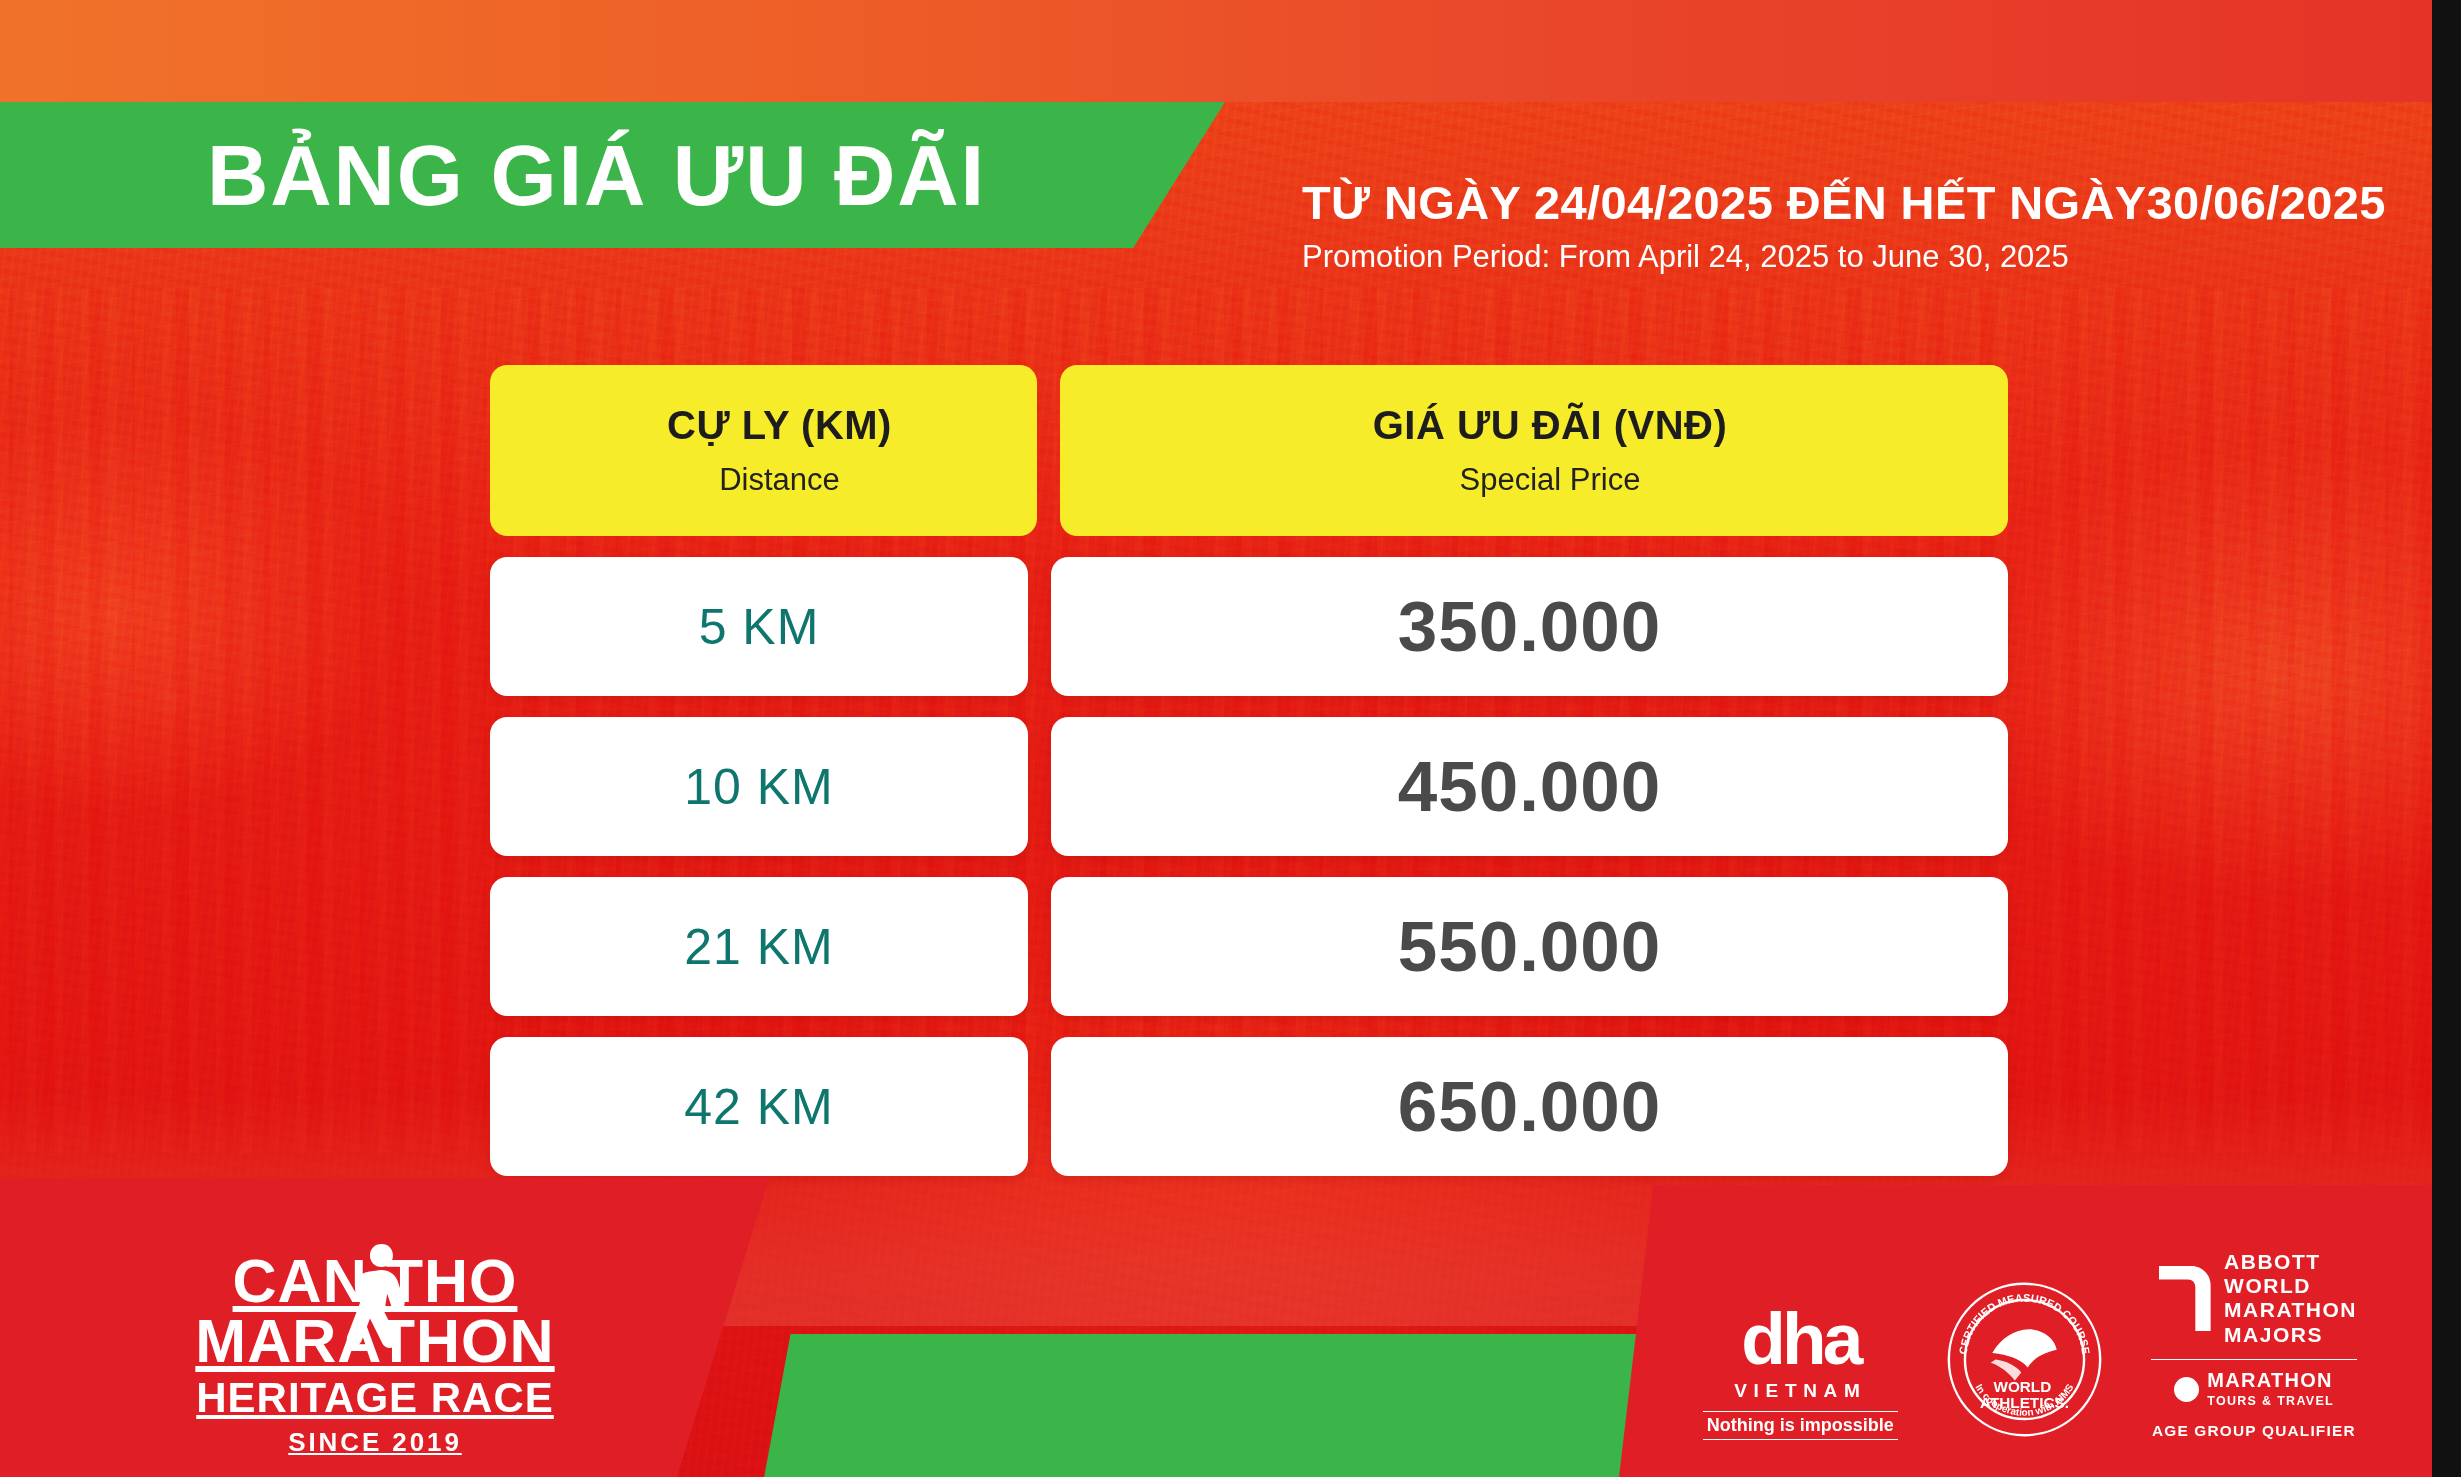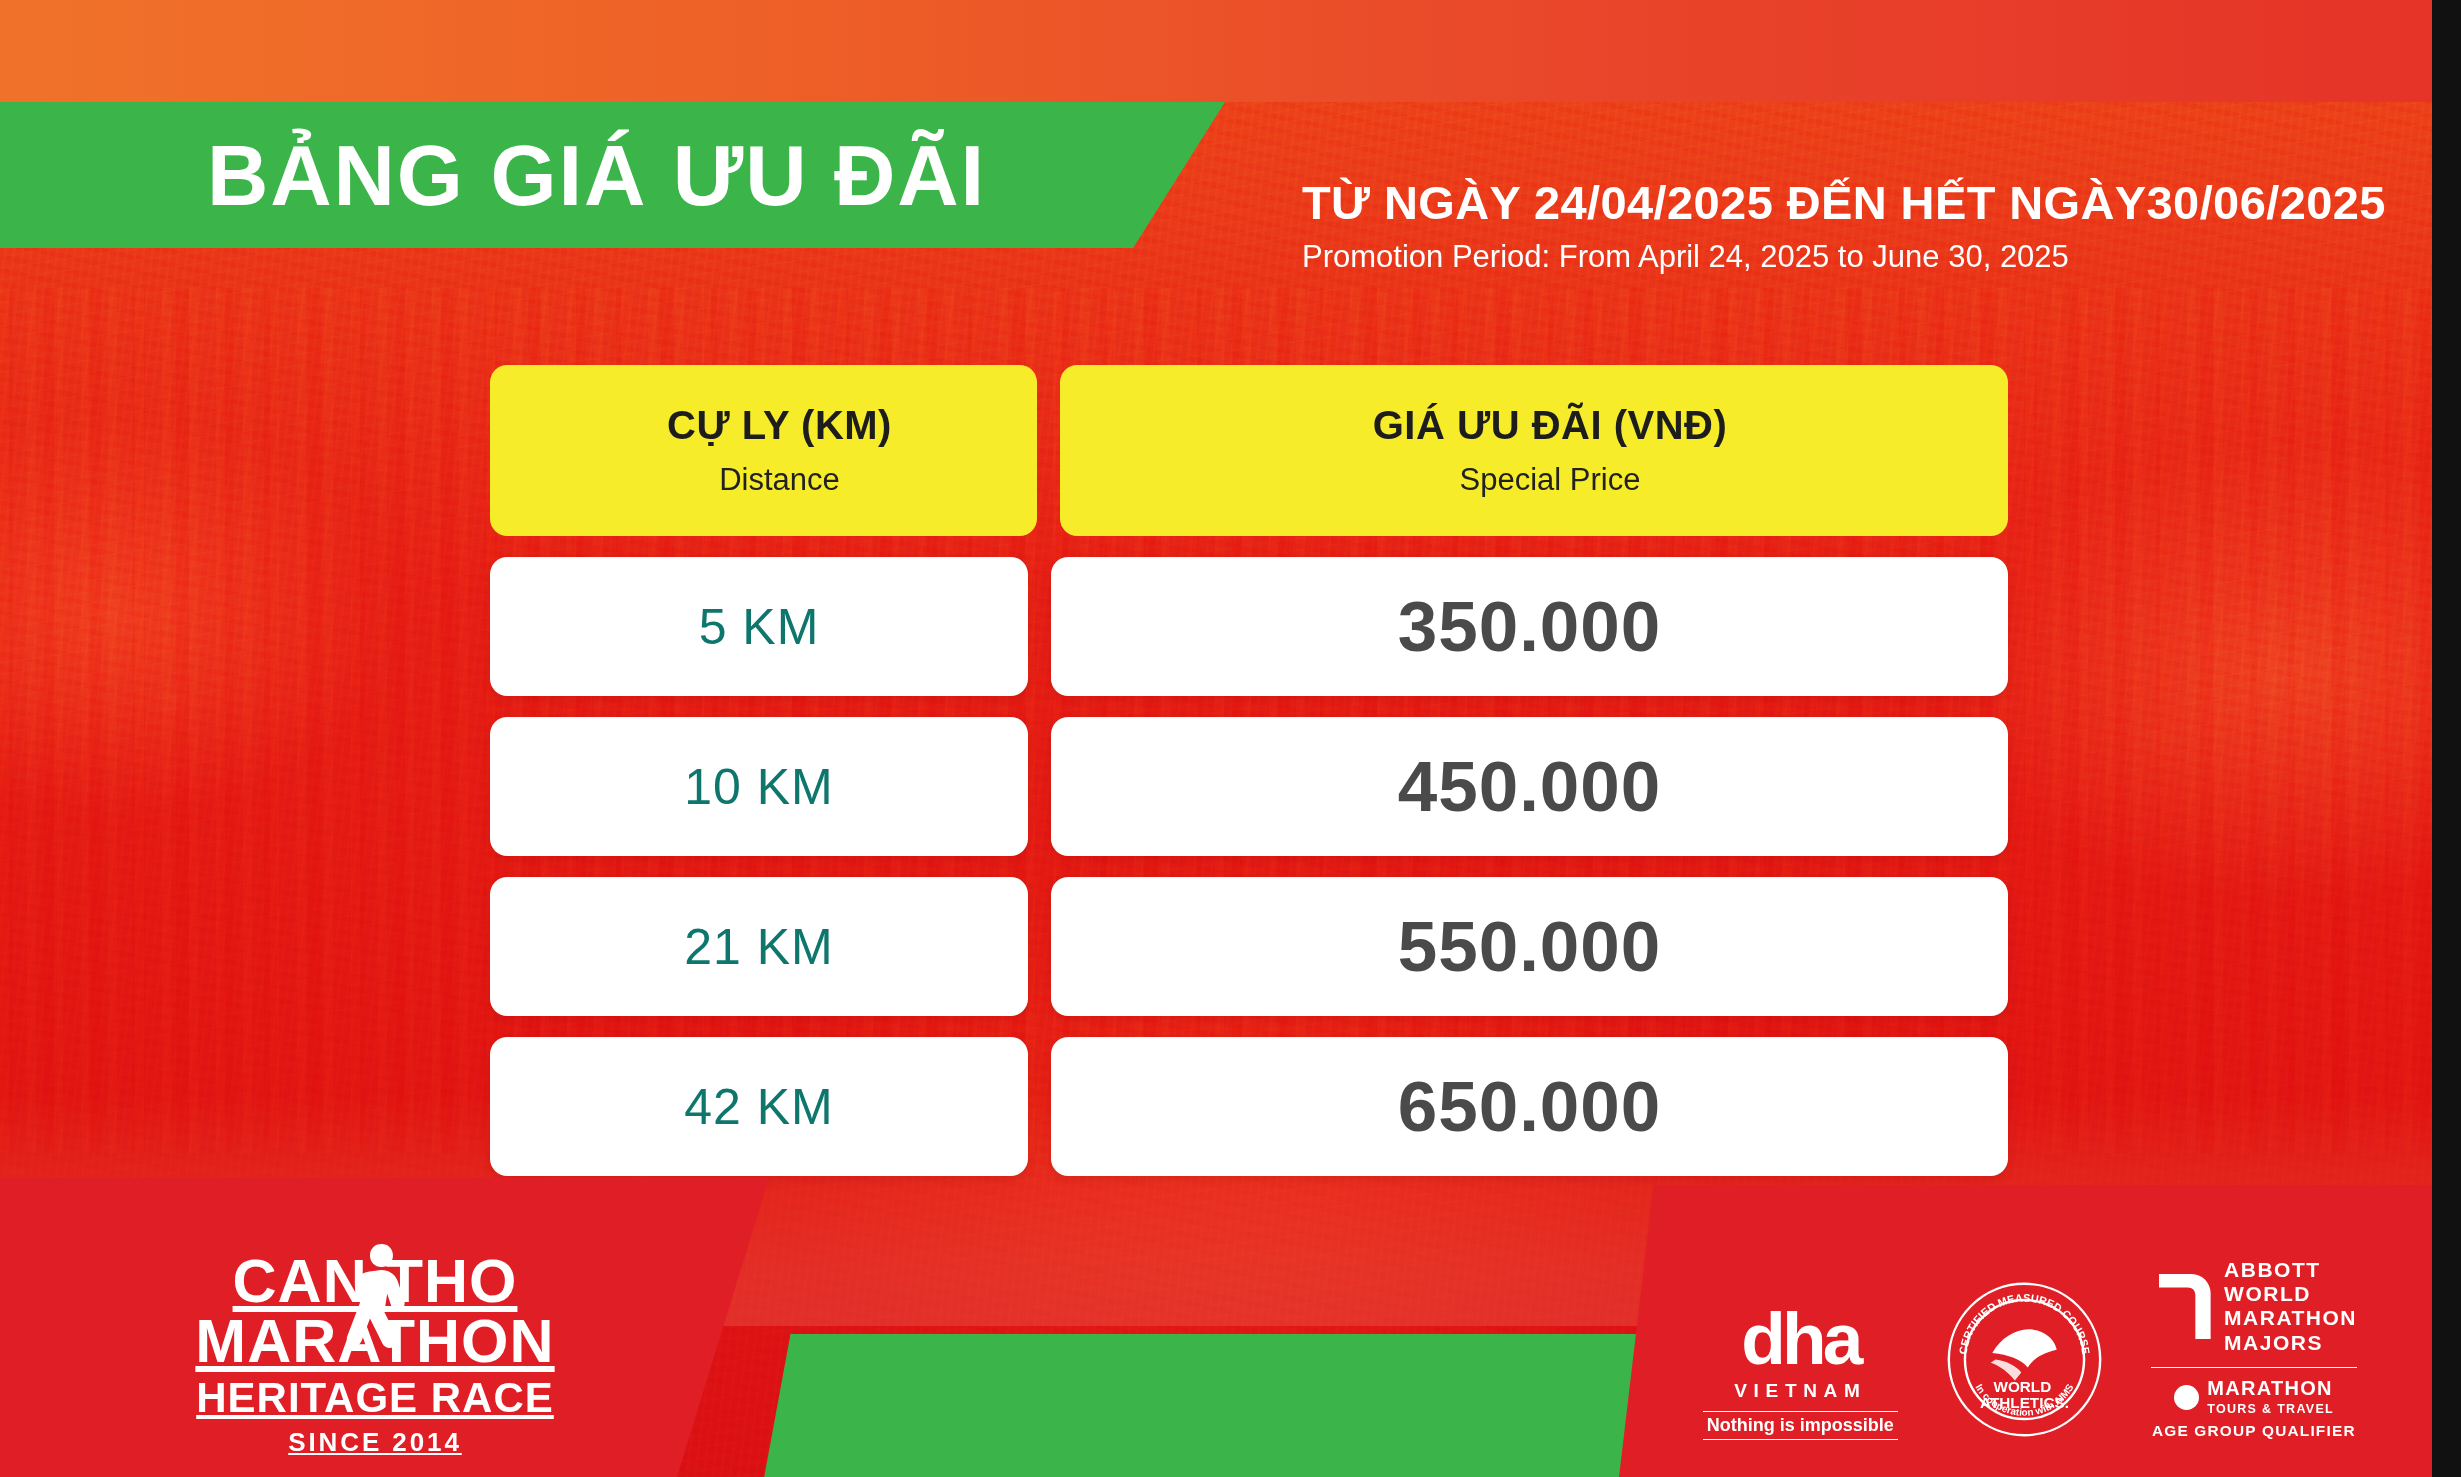--- a/index.html
+++ b/index.html
@@ -94,21 +94,21 @@
 
   
   .ab-top{display:flex;align-items:center;gap:13.4px;}
   .ab-glyph{width:60px;height:65px;}
   .ab-words{font-size:21px;font-weight:700;line-height:1.16;letter-spacing:1.5px;}
   .ab-rule{width:100%;height:1.9px;background:#fff;margin:11.5px 0 9.6px;}
   .ab-mtt{display:flex;align-items:center;gap:8.6px;}
   .ab-mtt-circ{width:25px;height:25px;border-radius:50%;background:#fff;display:block;}
   .ab-mtt-t1{font-size:20px;font-weight:700;letter-spacing:1.3px;line-height:1.05;}
   .ab-mtt-t2{font-size:12.5px;font-weight:700;letter-spacing:1.3px;}
-  .ab-qual{font-size:15.4px;font-weight:700;letter-spacing:1.2px;margin-top:5px;text-align:center;}
+  .ab-qual{font-size:15.4px;font-weight:700;letter-spacing:1.2px;margin-top:13px;text-align:center;}
 </style>
 </head>
 <body>
 
 <div id="poster">
 
   <div class="photo-base"></div>
   <div class="photo-tex"></div>
   <div class="crowd"></div>
   <div class="road"></div>
@@ -181,21 +181,21 @@
   <div class="foot-right"></div>
 
   <div class="logo-main">
     <svg class="runner" viewBox="0 0 92 168">
       <path fill="#ffffff" d="M50 4c7 0 12 5 12 12s-5 12-12 12-12-5-12-12S43 4 50 4z
         M44 32c10-3 20 2 23 11l7 21c1 4-1 8-5 9s-8-1-9-5l-4-12-3 19 13 26c2 4 0 9-4 11s-9 0-11-4L38 82l-9 24c-2 4-6 6-10 5s-6-6-5-10l13-34c1-3 1-6 1-9l-1-14c-1-8 3-11 17-12z"></path>
     </svg>
     <div class="lg-row lg1">CAN THO</div>
     <div class="lg-row lg2">MARATHON</div>
     <div class="lg-row lg3">HERITAGE RACE</div>
-    <div class="lg-row lg4">SINCE 2014</div>
+    <div class="lg-row lg4">SINCE 2019</div>
   </div>
 
   <div class="sponsors">
 
     <div class="sp">
       <div class="dha-mark">dha</div>
       <div class="dha-vn">VIETNAM</div>
       <div class="dha-tag">Nothing is impossible</div>
     </div>
 

